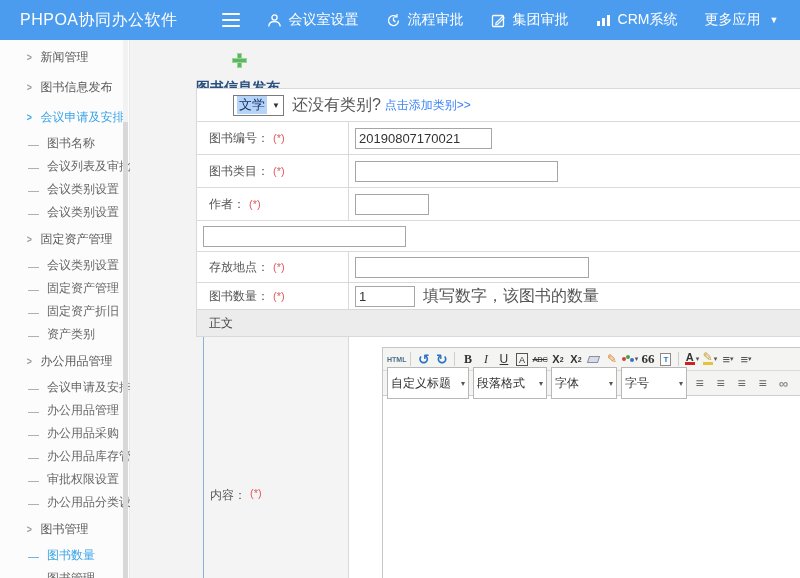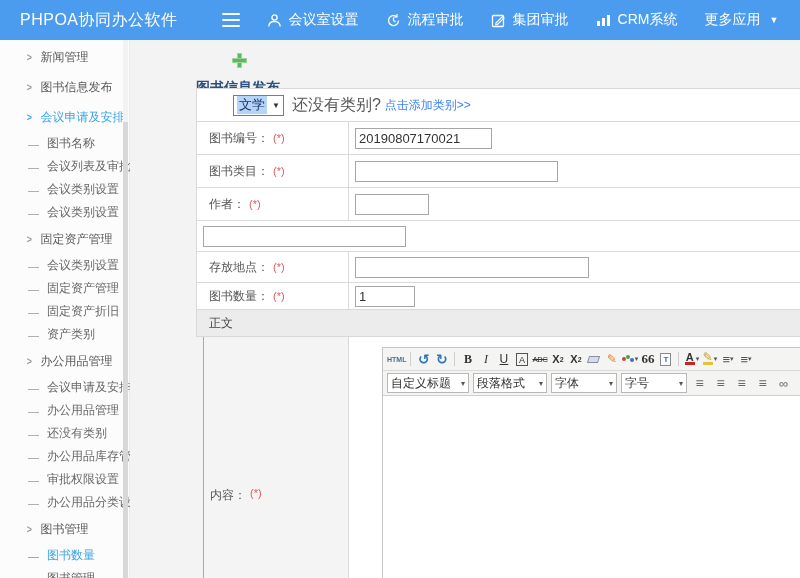--- a/index.html
+++ b/index.html
@@ -82,21 +82,21 @@
   .i-palette i:nth-child(1){ left:0; top:2px; background:#d04040; }
   .i-palette i:nth-child(2){ left:4px; top:0; background:#4f9e43; }
   .i-palette i:nth-child(3){ left:8px; top:3px; background:#3a6fc4; }
   .i-quote { font-family:"Liberation Serif","DejaVu Serif",serif; font-weight:bold; font-size:13px; }
   .i-paste { width:11px; height:13px; border:1px solid #8a8a8a; background:#fdfdfd; font-size:8px; color:#2d74c2;
              display:flex; align-items:center; justify-content:center; font-weight:bold; }
   .i-fontcolor { font-weight:bold; font-size:11px; line-height:9px; border-bottom:3px solid #c22; padding:0 1px; }
   .i-highlight { color:#c79a2d; font-size:12px; border-bottom:3px solid #e0c53a; line-height:9px; }
   .caret { font-size:7px; color:#555; margin-left:1px; }
   .i-list { font-size:13px; color:#555; letter-spacing:-1px; }
-  .dd { height:20px; border:1px solid #b8b8b8; background:#fff; display:flex; align-items:center;
+  .dd { height:32px; border:1px solid #b8b8b8; background:#fff; display:flex; align-items:center;
         justify-content:space-between; font-size:12px; color:#333; padding:0 3px; cursor:pointer; white-space:nowrap; overflow:hidden; }
   .dd-style{width:82px} .dd-format{width:74px} .dd-font{width:66px} .dd-size{width:66px}
   .dd .caret { font-size:8px; }
   .i-align { font-size:14px; color:#6a6a6a; }
   .i-link { color:#8a8a8a; font-size:13px; font-weight:bold; }
   .content-area { height:194px; background:#fff; cursor:text; }
 </style>
 </head>
 <body>
 
@@ -209,21 +209,21 @@
   <div class="sc">
       <span class="dash">—</span>
       <span>会议申请及安排</span>
     </div>
   <div class="sc">
       <span class="dash">—</span>
       <span>办公用品管理</span>
     </div>
   <div class="sc">
       <span class="dash">—</span>
-      <span>还没有类别</span>
+      <span>办公用品采购</span>
     </div>
   <div class="sc">
       <span class="dash">—</span>
       <span>办公用品库存管理</span>
     </div>
   <div class="sc">
       <span class="dash">—</span>
       <span>审批权限设置</span>
     </div>
   <div class="sc">
@@ -311,20 +311,21 @@
         </div>
     </div>
 
     <div class="frow" style="height:27px">
       <div class="fl">
           <span>图书数量：</span>
           <span class="req">(*)</span>
         </div>
       <div class="fv">
         <input class="txt w60" value="1" style="">
+        <span class="hint">填写数字，该图书的数量</span>
       </div>
     </div>
 
     <div class="section-bar">
       <span>正文</span>
     </div>
 
     <div class="content-row">
       <div class="content-label">
         <span>内容：</span>

